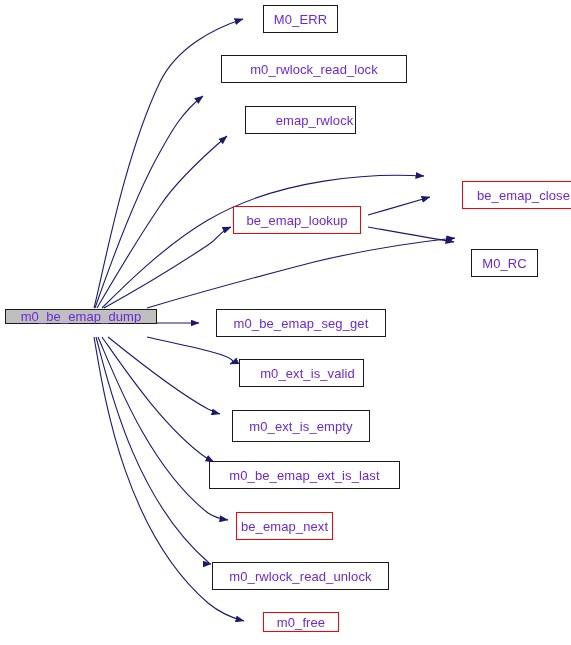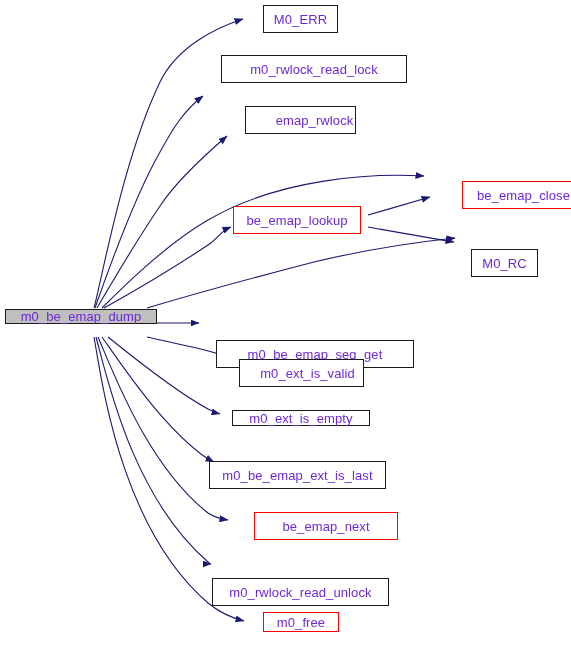--- a/index.html
+++ b/index.html
@@ -90,35 +90,35 @@
       </div>
       <div class="node red" style="left: 462px; top: 181px; width: 123px; height: 28px;">
         <span class="node-label">be_emap_close</span>
       </div>
       <div class="node red" style="left: 233px; top: 206px; width: 128px; height: 28px;">
         <span class="node-label">be_emap_lookup</span>
       </div>
       <div class="node" style="left: 471px; top: 231px; width: 67px; height: 28px; margin-top: 18px;">
         <span class="node-label">M0_RC</span>
       </div>
-      <div class="node" style="left: 216px; top: 309px; width: 198px; height: 28px; margin-top: 31px;">
+      <div class="node" style="left: 216px; top: 309px; width: 170px; height: 28px;">
         <span class="node-label">m0_be_emap_seg_get</span>
       </div>
       <div class="node" style="left: 239px; top: 359px; width: 125px; height: 28px; padding-left: 12px;">
         <span class="node-label">m0_ext_is_valid</span>
       </div>
-      <div class="node" style="left: 232px; top: 410px; width: 138px; height: 16px;">
+      <div class="node" style="left: 232px; top: 410px; width: 138px; height: 32px;">
         <span class="node-label">m0_ext_is_empty</span>
       </div>
-      <div class="node" style="left: 209px; top: 461px; width: 177px; height: 28px;">
+      <div class="node" style="left: 209px; top: 461px; width: 191px; height: 28px;">
         <span class="node-label">m0_be_emap_ext_is_last</span>
       </div>
-      <div class="node red" style="left: 254px; top: 512px; width: 144px; height: 28px;">
+      <div class="node red" style="left: 236px; top: 512px; width: 97px; height: 28px;">
         <span class="node-label">be_emap_next</span>
       </div>
-      <div class="node" style="left: 212px; top: 562px; width: 177px; height: 28px; margin-top: 16px;">
+      <div class="node" style="left: 212px; top: 562px; width: 177px; height: 28px;">
         <span class="node-label">m0_rwlock_read_unlock</span>
       </div>
       <div class="node red" style="left: 263px; top: 612px; width: 76px; height: 20px;">
         <span class="node-label">m0_free</span>
       </div>
     </div>
 </div>
 
 </body></html>

